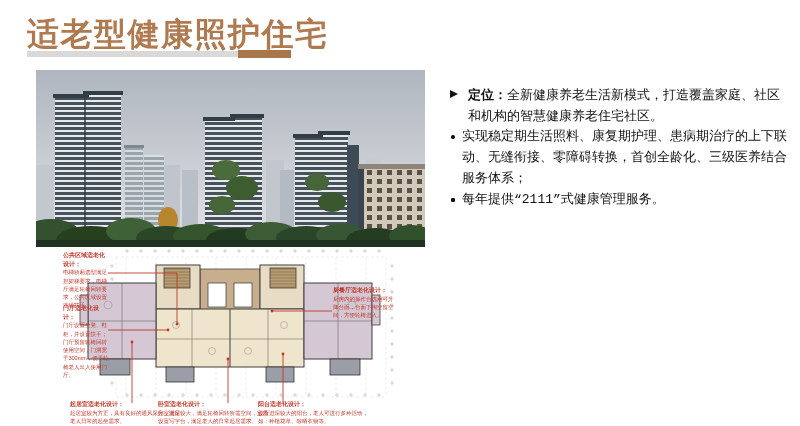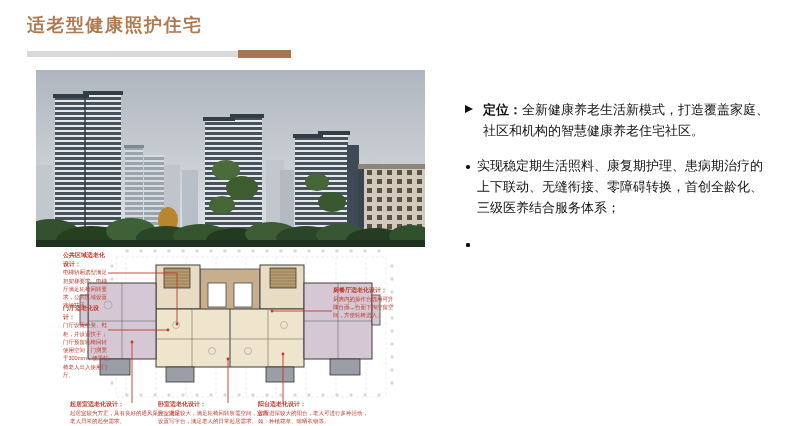--- a/index.html
+++ b/index.html
@@ -1,32 +1,32 @@
 <!DOCTYPE html>
 <html><head>
 <meta charset="utf-8">
 <style>
   html,body{margin:0;padding:0;background:#ffffff;}
   .slide{position:relative;width:800px;height:426px;background:#ffffff;overflow:hidden;
          font-family:"Liberation Sans","DejaVu Sans",sans-serif;color:#111;}
 
   
-  .page-title{position:absolute;left:27px;top:13px;font-size:18px;font-weight:bold;
+  .page-title{position:absolute;left:27px;top:13px;font-size:32px;font-weight:bold;
               color:#b07a50;letter-spacing:1.5px;}
   .title-bar{position:absolute;left:27px;top:51px;width:263px;height:6px;background:#d9d9d9;}
   .title-bar-accent{position:absolute;left:211px;top:-1px;width:53px;height:8px;background:#a8764c;}
 
   
   .hero{position:absolute;left:36px;top:70px;width:389px;height:177px;}
   .plan{position:absolute;left:36px;top:247px;width:389px;height:178px;background:#fff;}
   .hero svg,.plan svg{display:block;}
 
   
   .content{position:absolute;left:448px;top:84px;width:342px;font-size:13px;line-height:21px;}
-  .li{position:relative;margin:15px;padding-left:20px;}
+  .li{position:relative;margin:0;padding-left:20px;}
   .li.dot{padding-left:14px;font-family:Liberation Mono, monospace;}
   .li .label{font-weight:bold;}
   .arrow-icon{position:absolute;left:2px;top:6px;width:0;height:0;
               border-left:8px solid #111;border-top:4.5px solid transparent;
               border-bottom:4.5px solid transparent;}
   .dot-icon{position:absolute;left:3px;top:9px;width:3.5px;height:3.5px;border-radius:50%;background:#111;}
 
   
   .ann{position:absolute;color:#c0392b;}
   .ann-title{font-size:6px;font-weight:bold;line-height:1.45;}
@@ -243,17 +243,17 @@
     <p class="li">
       <span class="arrow-icon"></span><span class="label">定位：</span><span>全新健康养老生活新模式，打造覆盖家庭、社区和机构的智慧健康养老住宅社区。</span>
     </p>
     <p class="li dot">
       <span class="dot-icon"></span><span>实现稳定期生活照料、康复期护理、患病期治疗的上下联动、无缝衔接、零障碍转换，首创全龄化、三级医养结合服务体系；</span>
     </p>
     <p class="li dot">
       <span class="dot-icon"></span>
     </p>
     <p class="li dot">
-      <span class="dot-icon"></span>
+      <span class="dot-icon"></span><span>每年提供“2111”式健康管理服务。</span>
     </p>
   </div>
 
 </div>
 
 </body></html>

